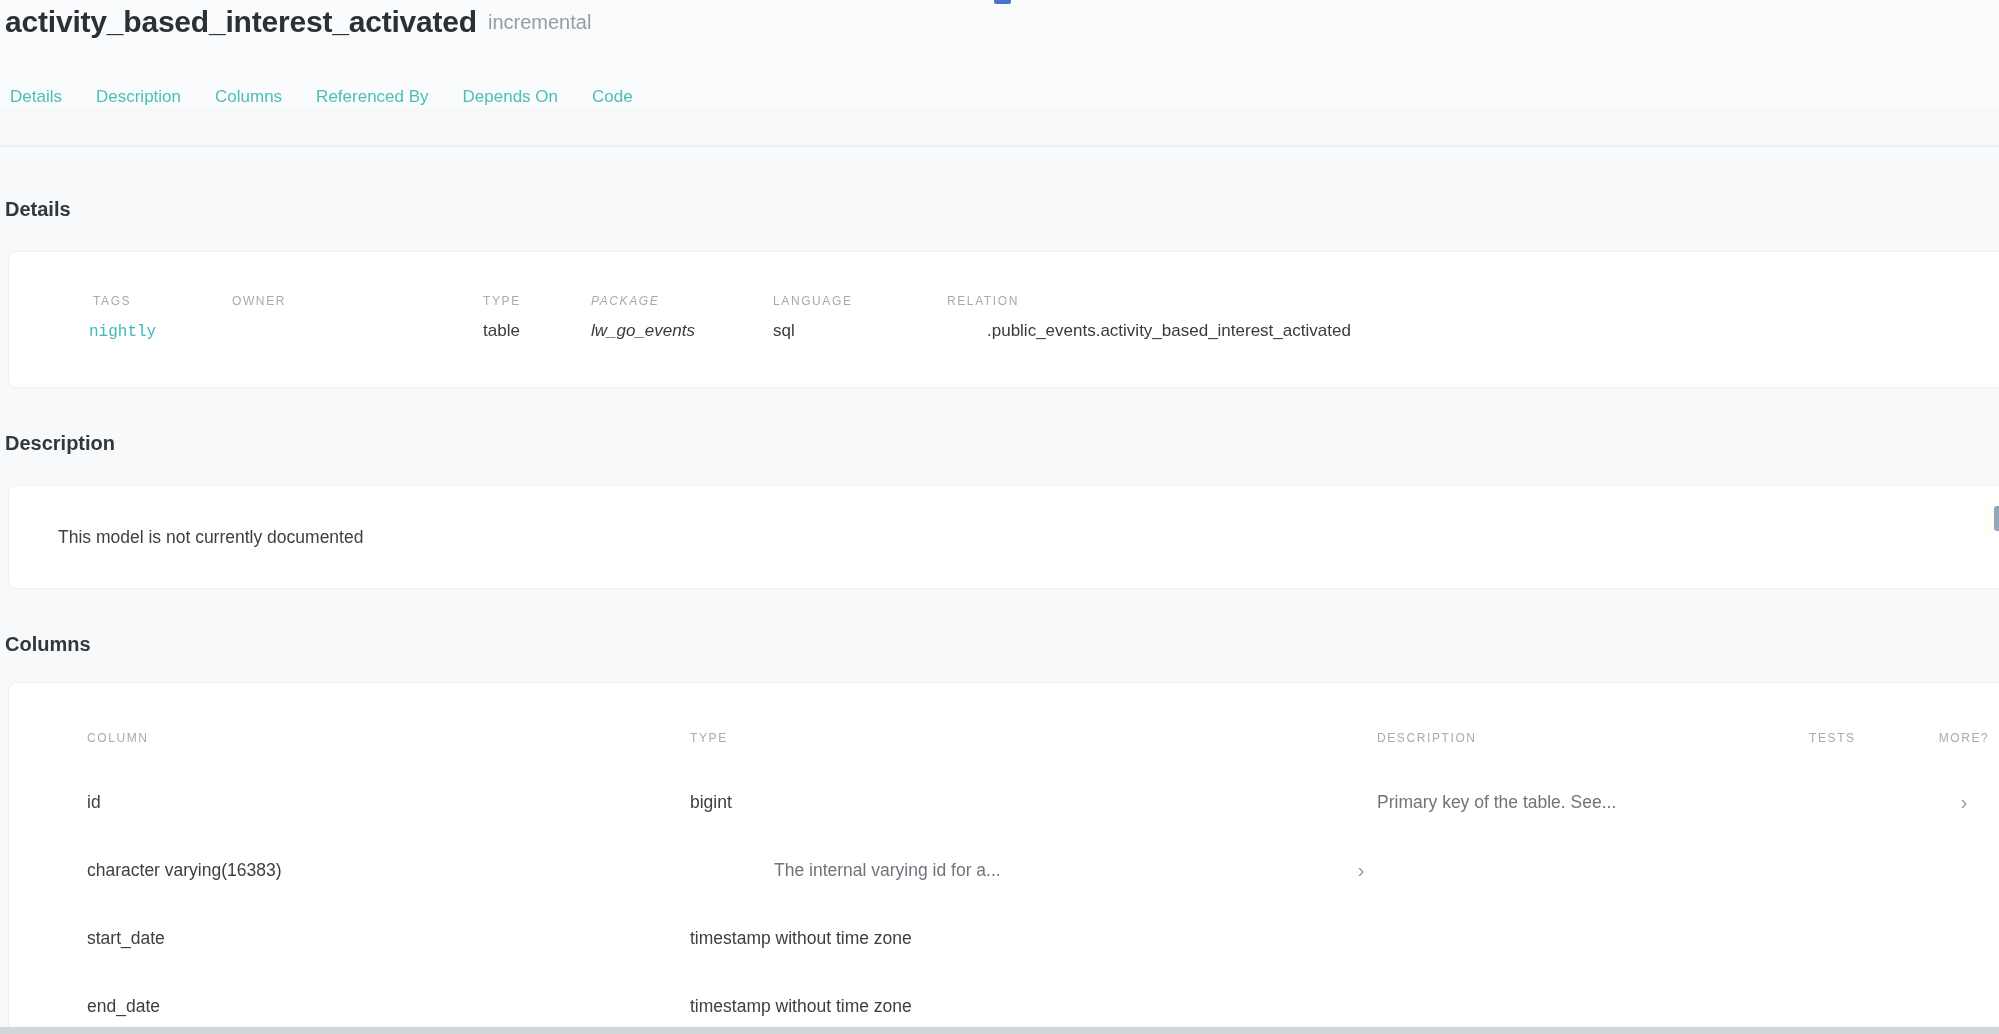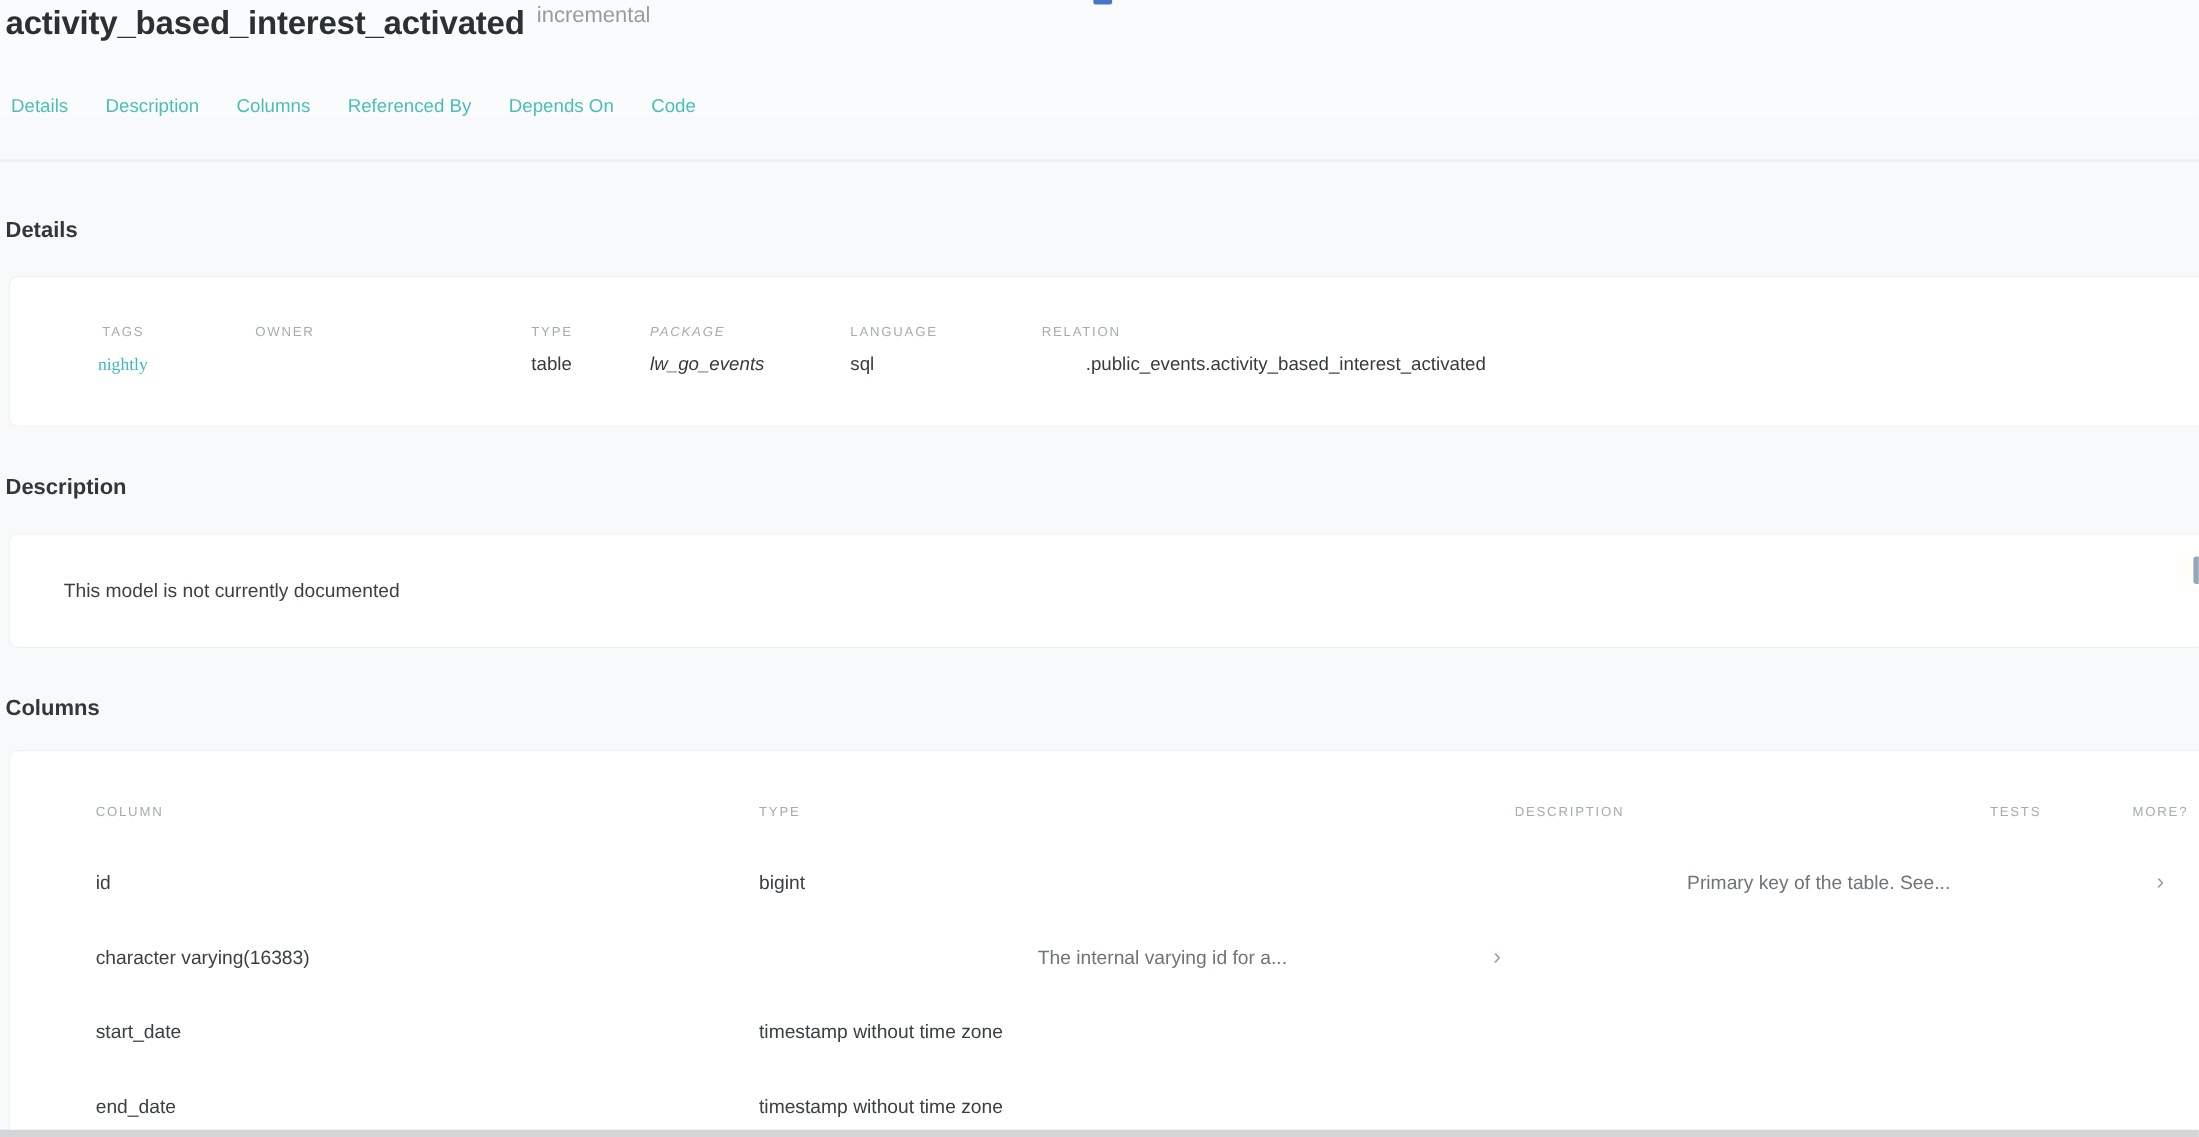--- a/index.html
+++ b/index.html
@@ -7,21 +7,21 @@
   body {
     font-family: "Liberation Sans", sans-serif;
     background: #f7f9fa;
     color: #363b40;
     position: relative;
     overflow: hidden;
   }
 
   
   .page-header { padding: 3px 0 0 5px; background: #f9fbfc; }
-  .title-row { display: flex; align-items: flex-start; gap: 11px; }
+  .title-row { display: flex; align-items: center; gap: 11px; }
   .model-title {
     font-size: 30px; font-weight: 700; color: #2b3035; letter-spacing: -0.2px;
     line-height: 38px;
   }
   .model-badge { font-size: 20px; color: #959ca3; font-weight: 400; }
 
   .tabs {
     display: flex; gap: 34px; padding-left: 5px; margin-top: 45px;
     font-size: 17px; line-height: 21px;
   }
@@ -54,21 +54,21 @@
   }
   .field-value { font-size: 17px; color: #363b40; margin-top: 12px; line-height: 22px; }
   .f-tags { width: 139px; }
   .f-owner { width: 251px; }
   .f-type { width: 108px; }
   .f-package { width: 182px; font-style: italic; }
   .f-language { width: 174px; }
   .f-relation { flex: 1; }
   .f-relation .field-value { padding-left: 40px; }
   .tag-value {
-    font-family: Liberation Serif, serif;
+    font-family: Liberation Mono, monospace;
     font-size: 16px; color: #3fb8bf; margin-left: -4px; cursor: pointer;
   }
 
   
   .description-card { margin-top: 29px; padding: 39px 0 39px 49px; }
   .description-text { font-size: 17.5px; color: #3c4146; line-height: 24px; }
 
   
   .columns-card { margin-top: 25px; padding: 48px 0 0 78px; min-height: 420px; }
   .tbl-header { display: flex; }
@@ -77,21 +77,21 @@
   }
   .col-name { width: 603px; }
   .col-type { width: 687px; }
   .col-desc { width: 396px; }
   .col-tests { width: 115px; margin-left: 36px; }
   .col-more { width: 80px; text-align: center; }
   .tbl-body { margin-top: 23px; }
   .tbl-row { display: flex; align-items: center; height: 68px; cursor: pointer; }
   .cell { font-size: 17.5px; }
   .cell-name, .cell-type { color: #3b4045; }
-  .cell-desc { color: #6e747a; text-align: right; }
+  .cell-desc { color: #6e747a; }
   .chevron { color: #98a0a7; font-size: 21px; line-height: 20px; }
 
   
   .top-clip {
     position: absolute; left: 994px; top: 0; width: 17px; height: 4px;
     background: #4a73c9; border-radius: 0 0 2px 2px;
   }
   .right-clip {
     position: absolute; right: 0; top: 506px; width: 5px; height: 25px;
     background: #93a7ba; border-radius: 3px 0 0 3px;

